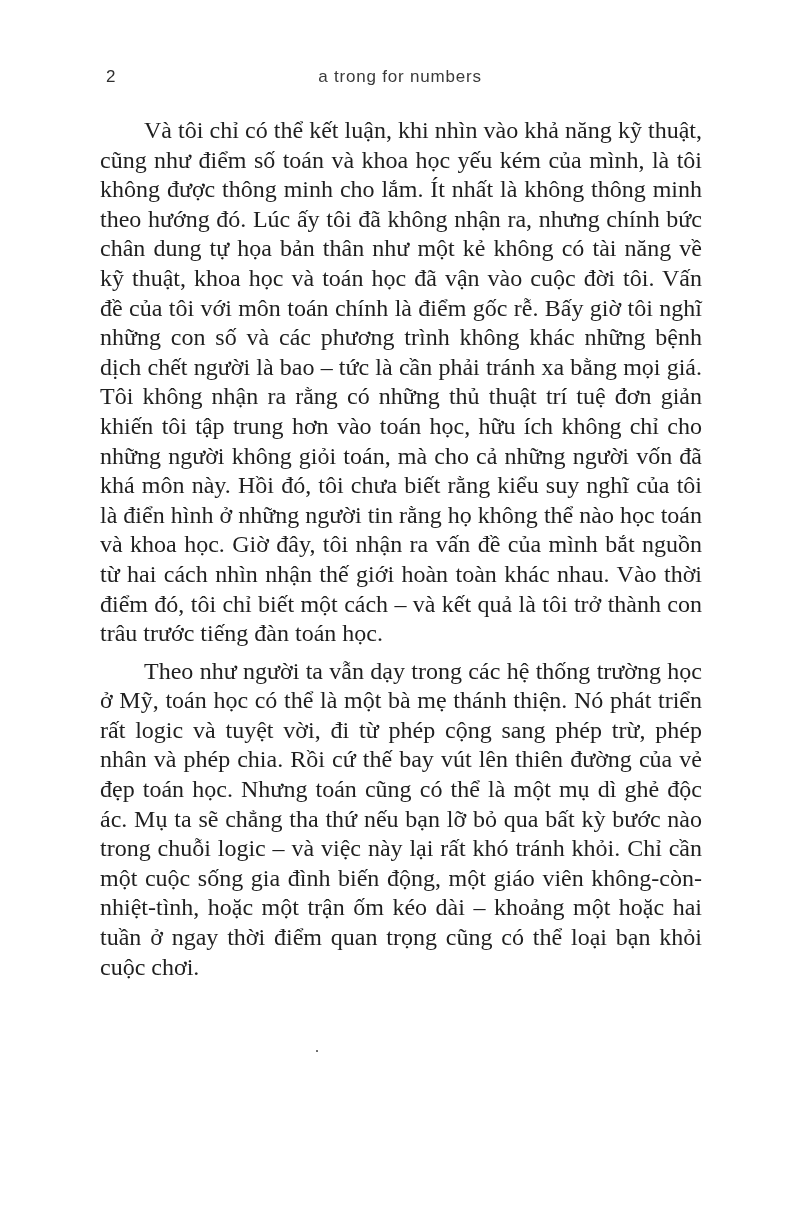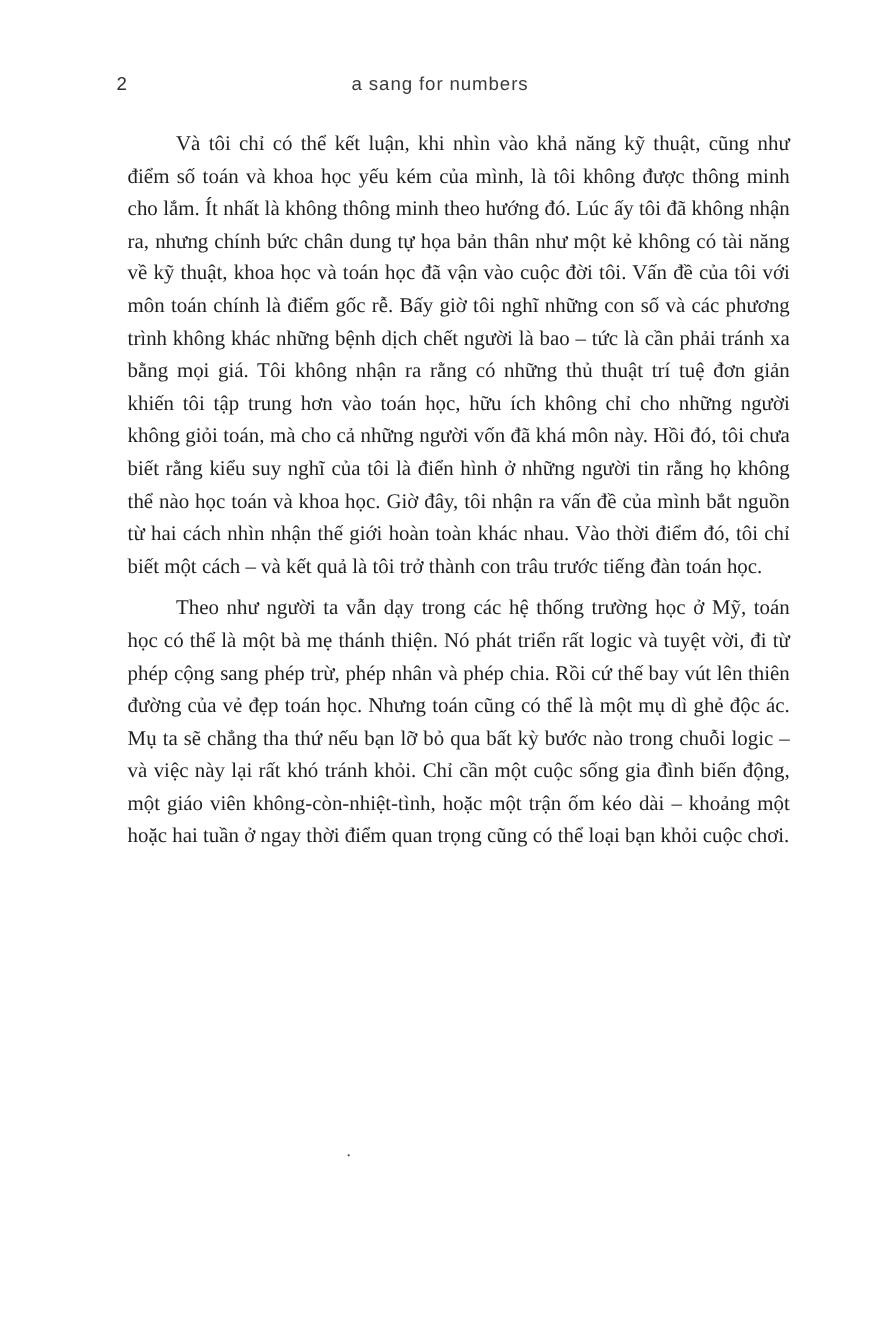--- a/index.html
+++ b/index.html
@@ -35,23 +35,23 @@
   }
   .running-header {
     display: block;
     text-align: center;
     letter-spacing: 0.8px;
     color: #3a3a3a;
   }
   .page-body {
     position: absolute;
     top: 116px;
-    left: 116px;
+    left: 100px;
     width: 602px;
-    font-size: 19px;
+    font-size: 24px;
     line-height: 29.6px;
     text-align: justify;
   }
   .para {
     margin: 0;
     text-indent: 44px;
   }
   .para + .para {
     margin-top: 8px;
   }
@@ -63,21 +63,21 @@
     color: #444;
   }
 </style>
 </head>
 <body>
 
 <div class="page">
 
   <header class="page-header">
     <span class="page-number">2</span>
-    <span class="running-header">a sang for numbers</span>
+    <span class="running-header">a trong for numbers</span>
   </header>
 
   <main class="page-body">
     <p class="para">Và tôi chỉ có thể kết luận, khi nhìn vào khả năng kỹ thuật, cũng như điểm số toán và khoa học yếu kém của mình, là tôi không được thông minh cho lắm. Ít nhất là không thông minh theo hướng đó. Lúc ấy tôi đã không nhận ra, nhưng chính bức chân dung tự họa bản thân như một kẻ không có tài năng về kỹ thuật, khoa học và toán học đã vận vào cuộc đời tôi. Vấn đề của tôi với môn toán chính là điểm gốc rễ. Bấy giờ tôi nghĩ những con số và các phương trình không khác những bệnh dịch chết người là bao – tức là cần phải tránh xa bằng mọi giá. Tôi không nhận ra rằng có những thủ thuật trí tuệ đơn giản khiến tôi tập trung hơn vào toán học, hữu ích không chỉ cho những người không giỏi toán, mà cho cả những người vốn đã khá môn này. Hồi đó, tôi chưa biết rằng kiểu suy nghĩ của tôi là điển hình ở những người tin rằng họ không thể nào học toán và khoa học. Giờ đây, tôi nhận ra vấn đề của mình bắt nguồn từ hai cách nhìn nhận thế giới hoàn toàn khác nhau. Vào thời điểm đó, tôi chỉ biết một cách – và kết quả là tôi trở thành con trâu trước tiếng đàn toán học.</p>
     <p class="para">Theo như người ta vẫn dạy trong các hệ thống trường học ở Mỹ, toán học có thể là một bà mẹ thánh thiện. Nó phát triển rất logic và tuyệt vời, đi từ phép cộng sang phép trừ, phép nhân và phép chia. Rồi cứ thế bay vút lên thiên đường của vẻ đẹp toán học. Nhưng toán cũng có thể là một mụ dì ghẻ độc ác. Mụ ta sẽ chẳng tha thứ nếu bạn lỡ bỏ qua bất kỳ bước nào trong chuỗi logic – và việc này lại rất khó tránh khỏi. Chỉ cần một cuộc sống gia đình biến động, một giáo viên không-còn-nhiệt-tình, hoặc một trận ốm kéo dài – khoảng một hoặc hai tuần ở ngay thời điểm quan trọng cũng có thể loại bạn khỏi cuộc chơi.</p>
   </main>
 
   <span class="stray-mark">.</span>
 
 </div>

